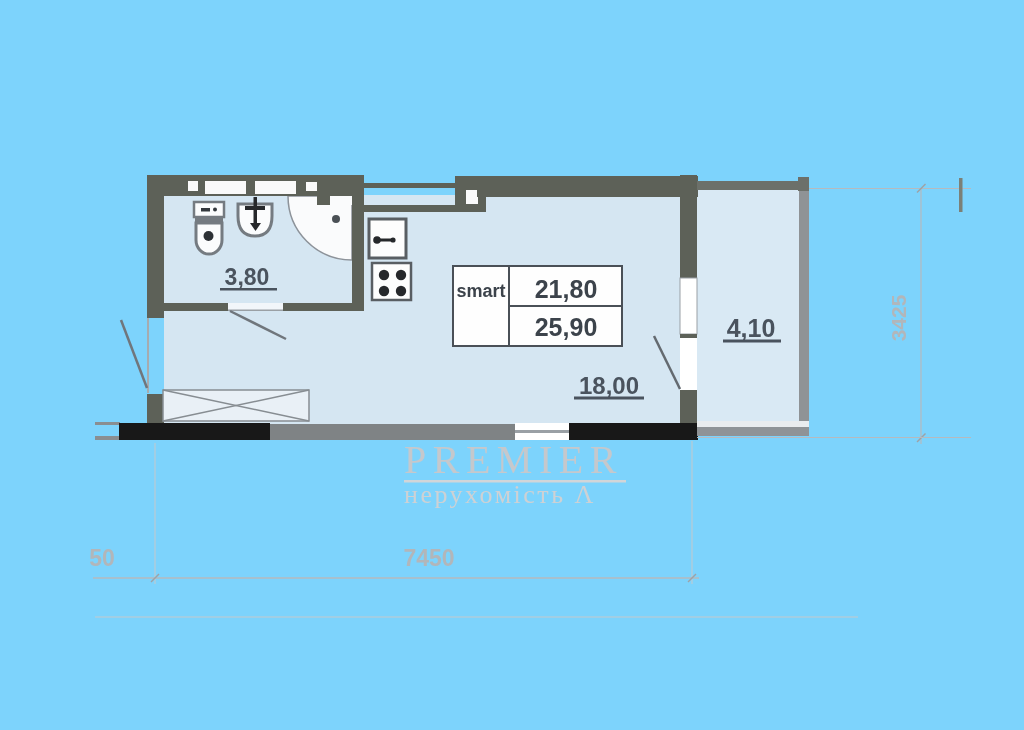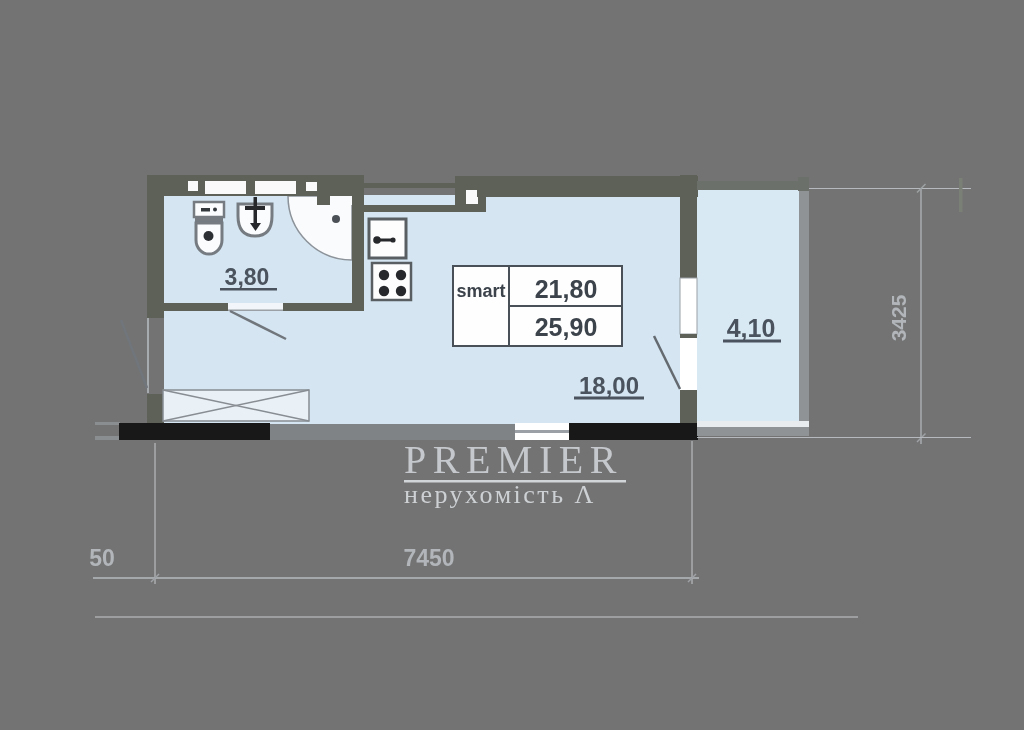--- a/index.html
+++ b/index.html
@@ -1,16 +1,16 @@
 <!DOCTYPE html>
 <html><head>
 <meta charset="utf-8">
 <style>
   html,body{margin:0;padding:0;background:#ffffff;}
-  #page{position:relative;width:1024px;height:730px;background:#737373;overflow:hidden;}
+  #page{position:relative;width:1024px;height:730px;background:#7dd3fc;overflow:hidden;}
   svg{position:absolute;left:0;top:0;}
   text{font-family:"Liberation Sans",sans-serif;}
   .wm{font-family:"Liberation Serif",serif;}
 </style>
 </head>
 <body>
 <div id="page">
 <svg width="1024" height="730" viewBox="0 0 1024 730">
 
 <rect x="164" y="195" width="190" height="112" fill="#d5e6f2"></rect>

